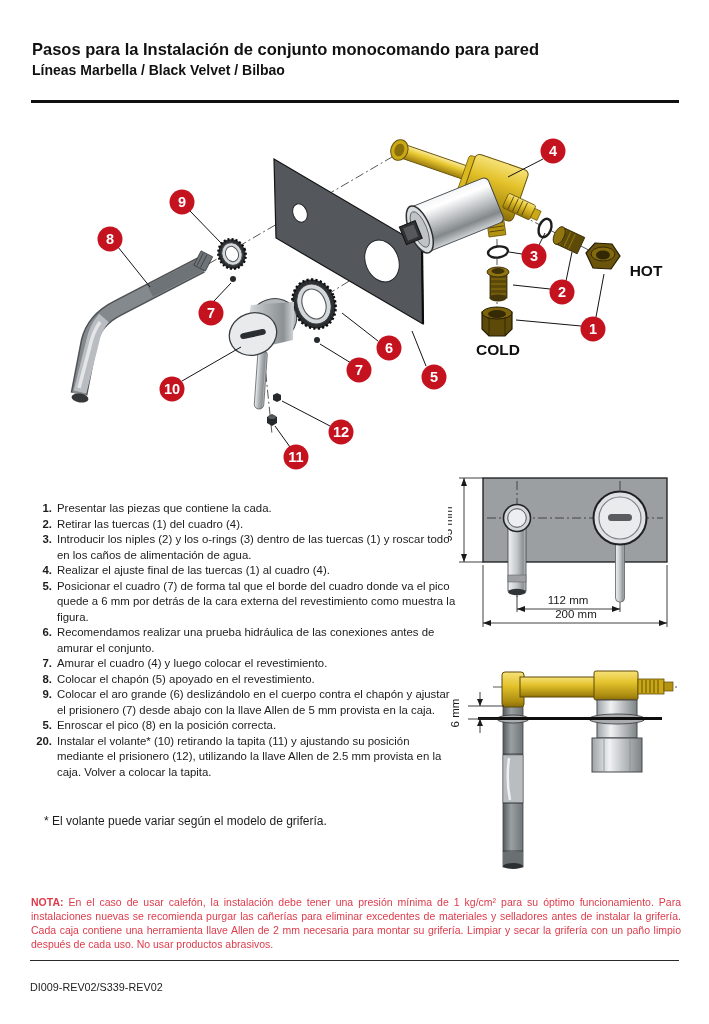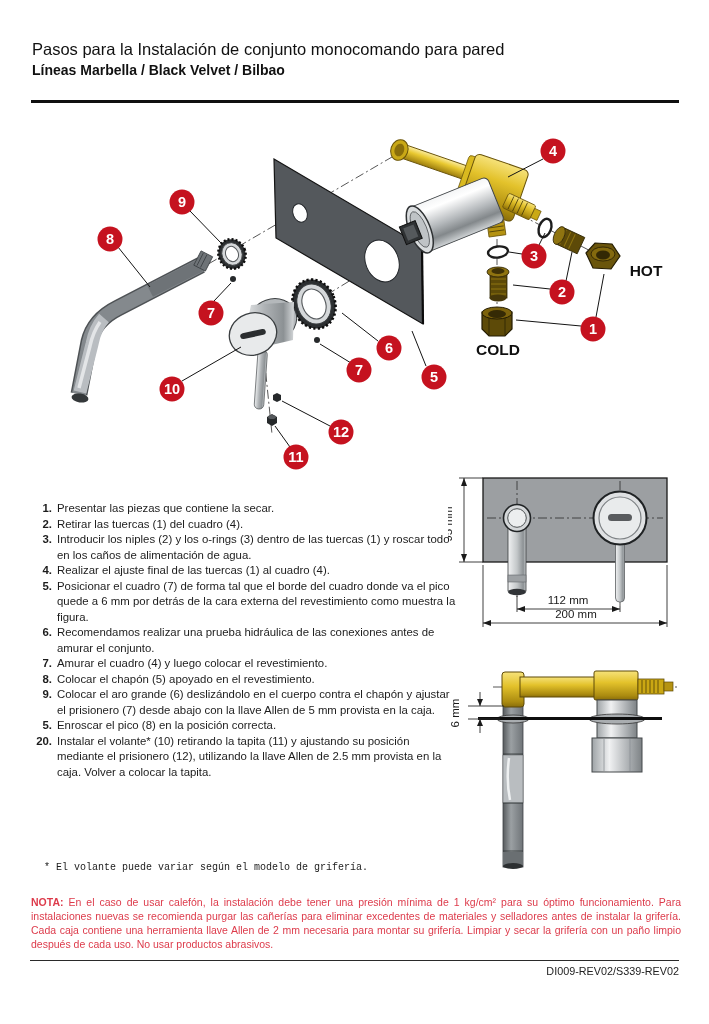--- a/index.html
+++ b/index.html
@@ -2,47 +2,47 @@
 <html><head>
 <meta charset="utf-8">
 <style>
   html,body{margin:0;padding:0;background:#e8e8e8;}
   .page{
     position:relative;width:709px;height:1024px;background:#ffffff;
     font-family:"Liberation Sans",sans-serif;color:#1a1a1a;overflow:hidden;
     margin:0 auto;
   }
   .header{position:absolute;left:32px;top:39px;width:648px;}
-  .title{font-size:16.5px;line-height:21px;font-weight:400;color:#111;}
+  .title{font-size:16.5px;line-height:21px;font-weight:700;color:#111;}
   .subtitle{font-size:14px;line-height:21px;font-weight:700;color:#111;}
   .title-rule{position:absolute;left:31px;top:100px;width:648px;height:2.5px;background:#101010;}
   svg{position:absolute;}
   #exploded-svg{left:0;top:0;}
   #frontview-svg{left:448px;top:466px;}
   #sideview-svg{left:442px;top:646px;}
   .steps{
     position:absolute;left:32px;top:501px;width:424px;
     font-size:11.4px;line-height:15.5px;color:#1c1c1c;
   }
   .step{display:flex;}
   .step .num{flex:0 0 20px;text-align:right;font-weight:700;margin-right:5px;}
   .step .txt{flex:1;}
   .footnote{
-    position:absolute;left:44px;top:862px;width:420px;
-    font-size:10px;color:#1c1c1c;font-family:Liberation Mono, monospace;
+    position:absolute;left:44px;top:814px;width:420px;
+    font-size:12px;color:#1c1c1c;
   }
   .nota{
     position:absolute;left:31px;top:889px;width:650px;
     font-size:10.5px;line-height:13.9px;text-align:justify;
   }
   .nota .nota-label{font-weight:700;}
   .footer{
     position:absolute;left:30px;top:960px;width:649px;
-    border-top:1.2px solid #2a2a2a;padding-top:4px;
-    font-size:10.8px;text-align:right;color:#222;
+    border-top:1.2px solid #2a2a2a;padding-top:20px;
+    font-size:10.8px;text-align:left;color:#222;
   }
   .ldr{stroke:#141414;stroke-width:1;fill:none;}
   .axis{stroke:#2b2b2b;stroke-width:0.8;fill:none;stroke-dasharray:9 3 2 3;}
   .dimline{stroke:#2b2b2b;stroke-width:0.9;fill:none;}
   .dimtext{font-family:"Liberation Sans",sans-serif;font-size:11.5px;fill:#1a1a1a;}
   .balloon-num{font-family:"Liberation Sans",sans-serif;font-size:14.5px;font-weight:700;fill:#ffffff;text-anchor:middle;}
   .hotcold{font-family:"Liberation Sans",sans-serif;font-size:15.5px;font-weight:700;fill:#0f0f0f;text-anchor:middle;}
   .thread{stroke:#3c3106;stroke-width:0.7;}
 </style>
 </head>
@@ -382,21 +382,21 @@
       <line class="dimline" x1="480" y1="733" x2="480" y2="719"></line>
       <polygon points="480,706 477,699 483,699" fill="#1a1a1a"></polygon>
       <polygon points="480,719 477,726 483,726" fill="#1a1a1a"></polygon>
       <text class="dimtext" x="459" y="713" text-anchor="middle" transform="rotate(-90 459 713)">6 mm</text>
     </g>
   </svg>
 
   <div class="steps" id="steps">
       <div class="step">
         <span class="num">1.</span>
-        <span class="txt">Presentar las piezas que contiene la secar.</span>
+        <span class="txt">Presentar las piezas que contiene la cada.</span>
       </div>
       <div class="step">
         <span class="num">2.</span>
         <span class="txt">Retirar las tuercas (1) del cuadro (4).</span>
       </div>
       <div class="step">
         <span class="num">3.</span>
         <span class="txt">Introducir los niples (2) y los o-rings (3) dentro de las tuercas (1) y roscar todo en los caños de alimentación de agua.</span>
       </div>
       <div class="step">

